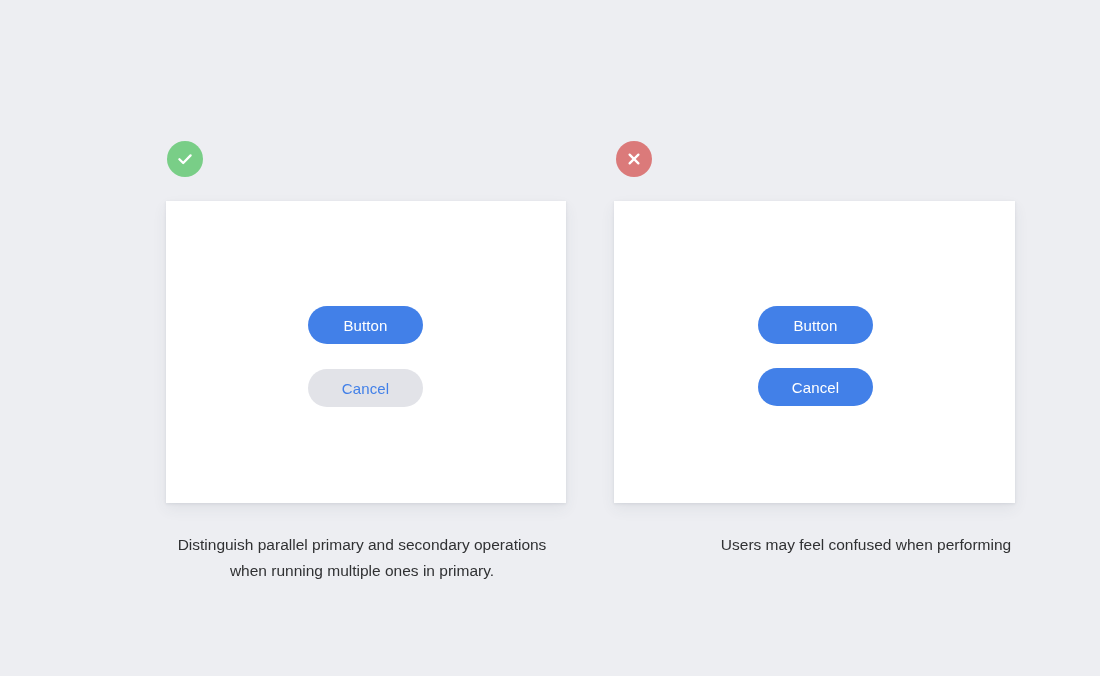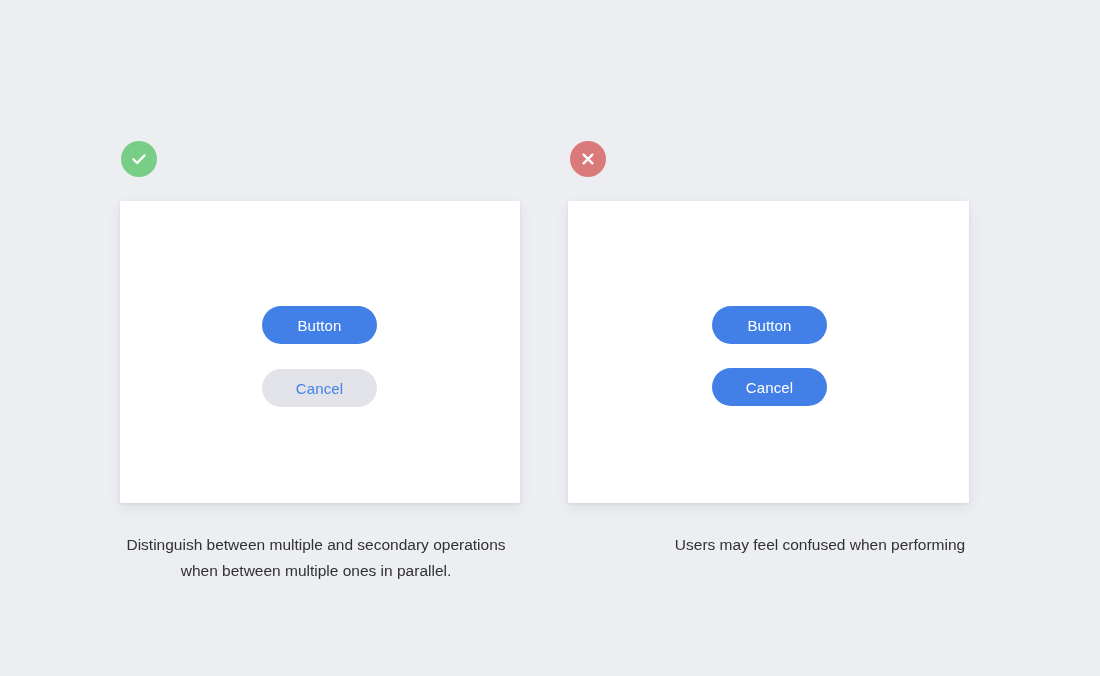--- a/index.html
+++ b/index.html
@@ -18,20 +18,21 @@
   .stage {
     position: absolute;
     inset: 0;
   }
 
   
   .example {
     position: absolute;
     top: 0;
     height: 676px;
+    margin-left: 46px;
   }
   .example.good { left: 0px; width: 560px; }
   .example.bad  { left: 540px; width: 560px; }
 
   
   .badge {
     position: absolute;
     width: 36px;
     height: 36px;
     border-radius: 50%;
@@ -124,22 +125,22 @@
         <path d="M4.4 10.3 L8.2 14.0 L15.6 6.4" fill="none" stroke="#ffffff" stroke-width="2.3" stroke-linecap="round" stroke-linejoin="round"></path>
       </svg>
     </div>
 
     <div class="card">
       <button class="btn btn-primary btn-a">Button</button>
       <button class="btn btn-secondary-muted btn-b">Cancel</button>
     </div>
 
     <div class="caption">
-      <span class="line">Distinguish between multiple and secondary operations</span>
-      <span class="line">when between multiple ones in parallel.</span>
+      <span class="line">Distinguish parallel primary and secondary operations</span>
+      <span class="line">when running multiple ones in primary.</span>
     </div>
 
   </div>
 
   <div class="example bad">
 
     <div class="badge">
       <svg width="20" height="20" viewBox="0 0 20 20" aria-hidden="true">
         <path d="M5.6 5.6 L14.4 14.4 M14.4 5.6 L5.6 14.4" fill="none" stroke="#ffffff" stroke-width="2.3" stroke-linecap="round"></path>
       </svg>

